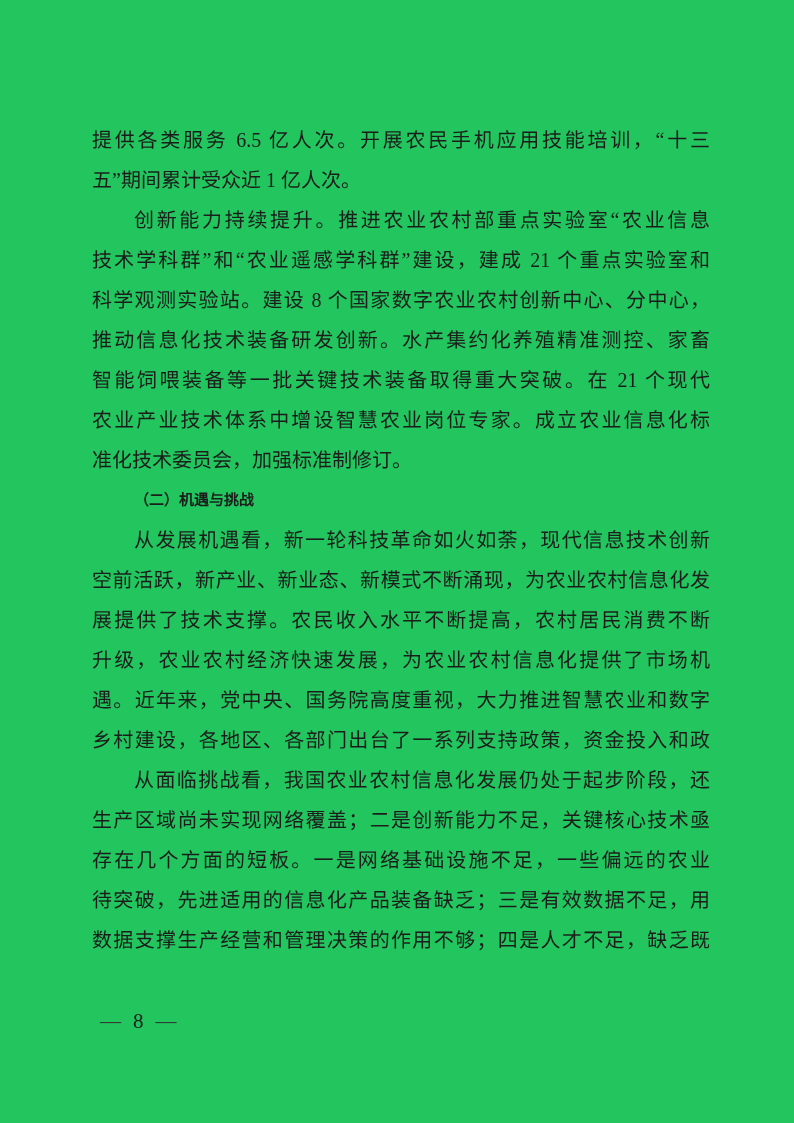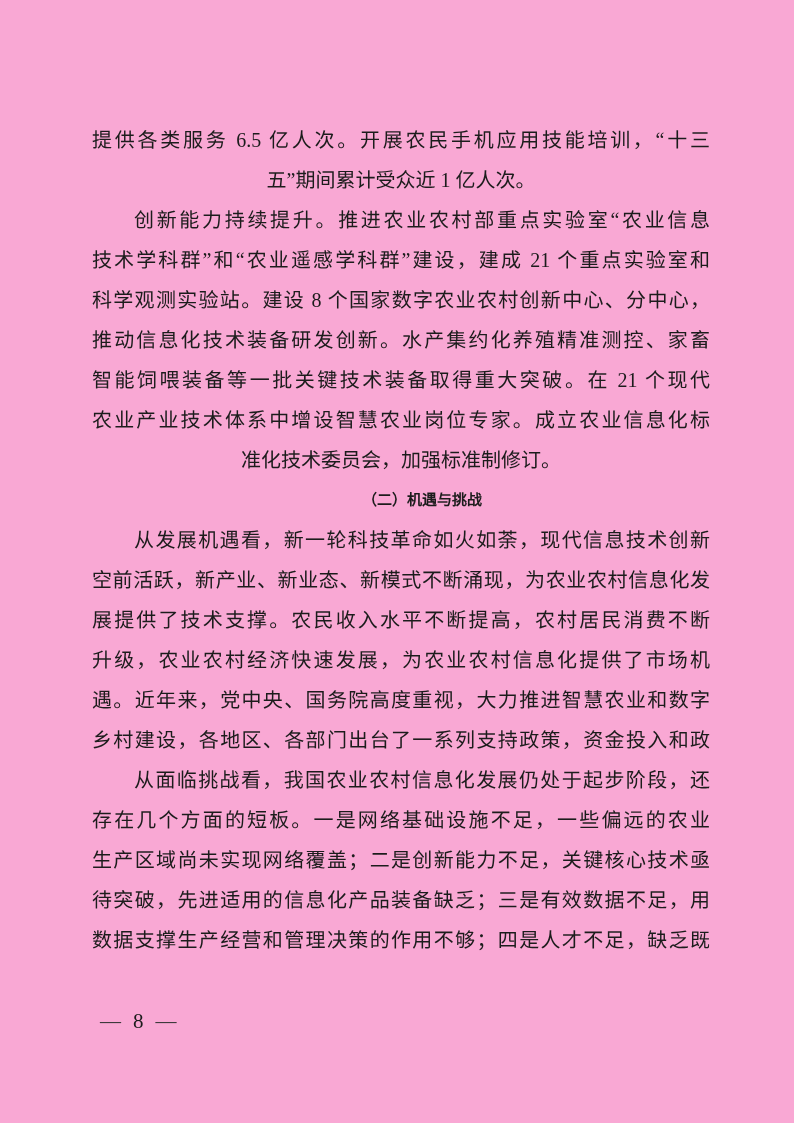--- a/index.html
+++ b/index.html
@@ -4,37 +4,37 @@
 <style>
   html, body {
     margin: 0;
     padding: 0;
     background: #ffffff;
   }
   .page {
     position: relative;
     width: 794px;
     height: 1123px;
-    background: #f9a8d4;
+    background: #22c55e;
     overflow: hidden;
     font-family: "Liberation Serif", "DejaVu Serif", serif;
     color: #1c1c1c;
   }
   .content {
     position: absolute;
     left: 92px;
     top: 120px;
     width: 618px;
     font-size: 20px;
     line-height: 40px;
   }
   .line {
     height: 40px;
     overflow: hidden;
-    text-align: center;
+    text-align: left;
   }
   .line.justify {
     text-align: justify;
     text-align-last: justify;
   }
   .line.indent {
     padding-left: 42px;
   }
   .line.heading {
     font-weight: 700;
@@ -72,22 +72,22 @@
       <div class="line justify"><span>农业产业技术体系中增设智慧农业岗位专家。成立农业信息化标</span></div>
       <div class="line"><span>准化技术委员会，加强标准制修订。</span></div>
       <div class="line indent heading"><span>（二）机遇与挑战</span></div>
       <div class="line justify indent"><span>从发展机遇看，新一轮科技革命如火如荼，现代信息技术创新</span></div>
       <div class="line justify"><span>空前活跃，新产业、新业态、新模式不断涌现，为农业农村信息化发</span></div>
       <div class="line justify"><span>展提供了技术支撑。农民收入水平不断提高，农村居民消费不断</span></div>
       <div class="line justify"><span>升级，农业农村经济快速发展，为农业农村信息化提供了市场机</span></div>
       <div class="line justify"><span>遇。近年来，党中央、国务院高度重视，大力推进智慧农业和数字</span></div>
       <div class="line justify"><span>乡村建设，各地区、各部门出台了一系列支持政策，资金投入和政</span></div>
       <div class="line justify indent"><span>从面临挑战看，我国农业农村信息化发展仍处于起步阶段，还</span></div>
+      <div class="line justify"><span>生产区域尚未实现网络覆盖；二是创新能力不足，关键核心技术亟</span></div>
       <div class="line justify"><span>存在几个方面的短板。一是网络基础设施不足，一些偏远的农业</span></div>
-      <div class="line justify"><span>生产区域尚未实现网络覆盖；二是创新能力不足，关键核心技术亟</span></div>
       <div class="line justify"><span>待突破，先进适用的信息化产品装备缺乏；三是有效数据不足，用</span></div>
       <div class="line justify"><span>数据支撑生产经营和管理决策的作用不够；四是人才不足，缺乏既</span></div>
     </div>
 
   <div class="footer">
     <span>—</span><span class="pagenum">8</span><span>—</span>
   </div>
 
 </div>
 

